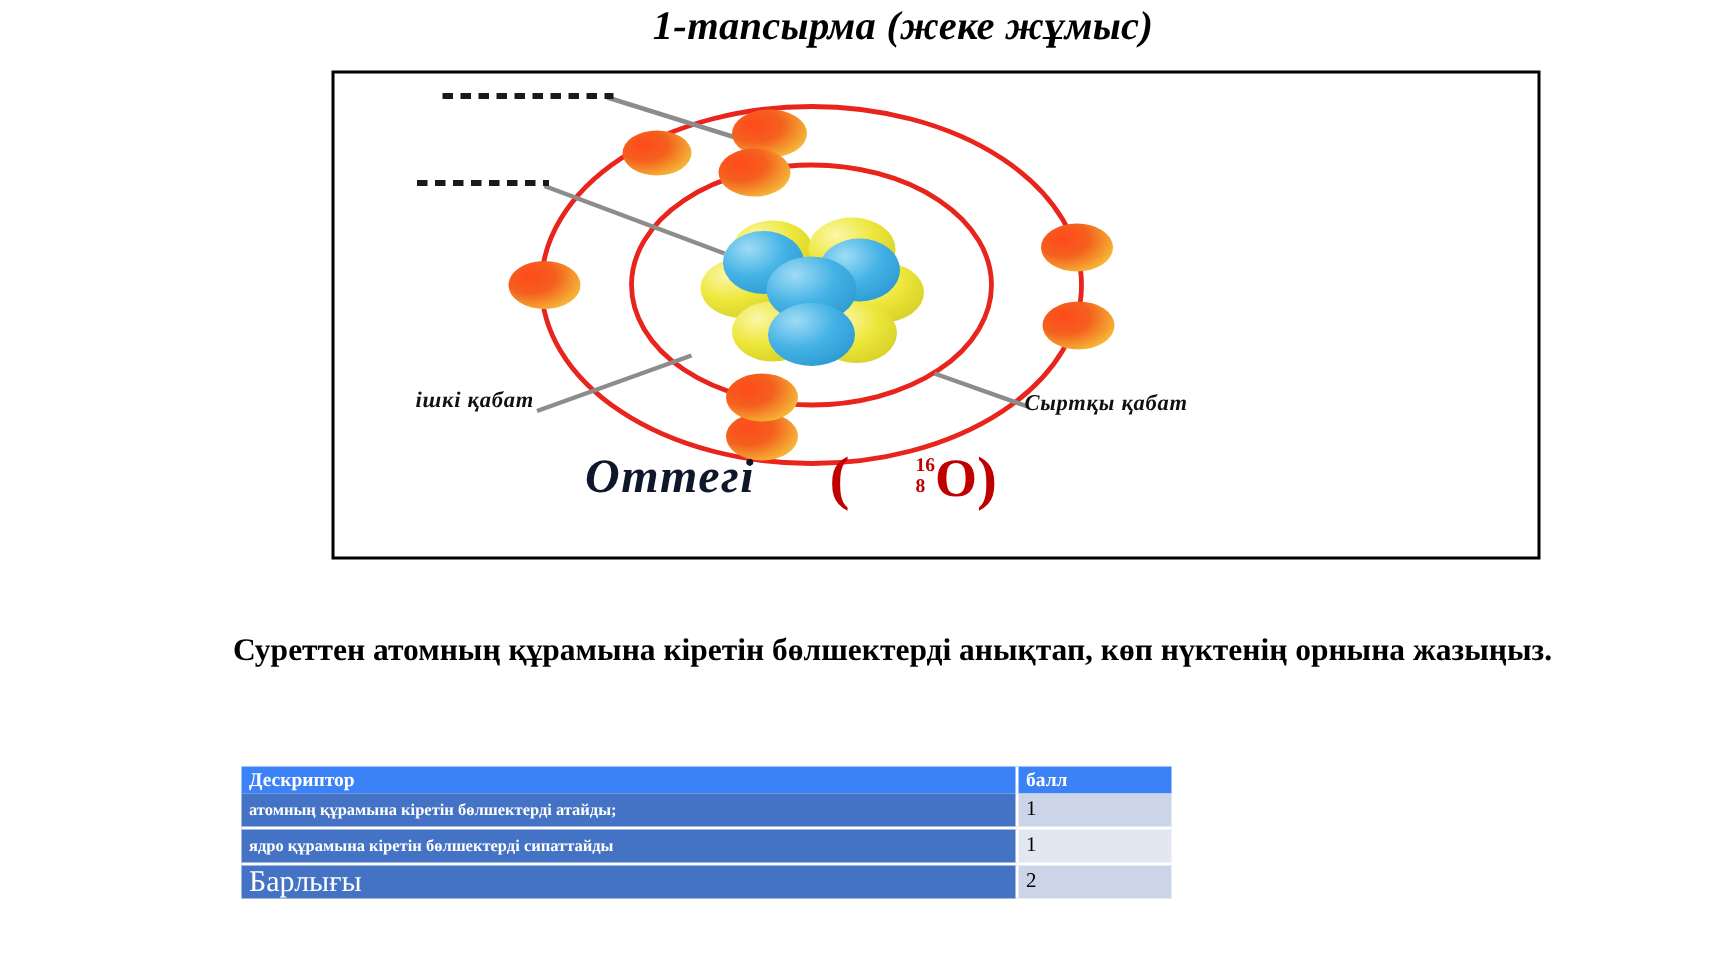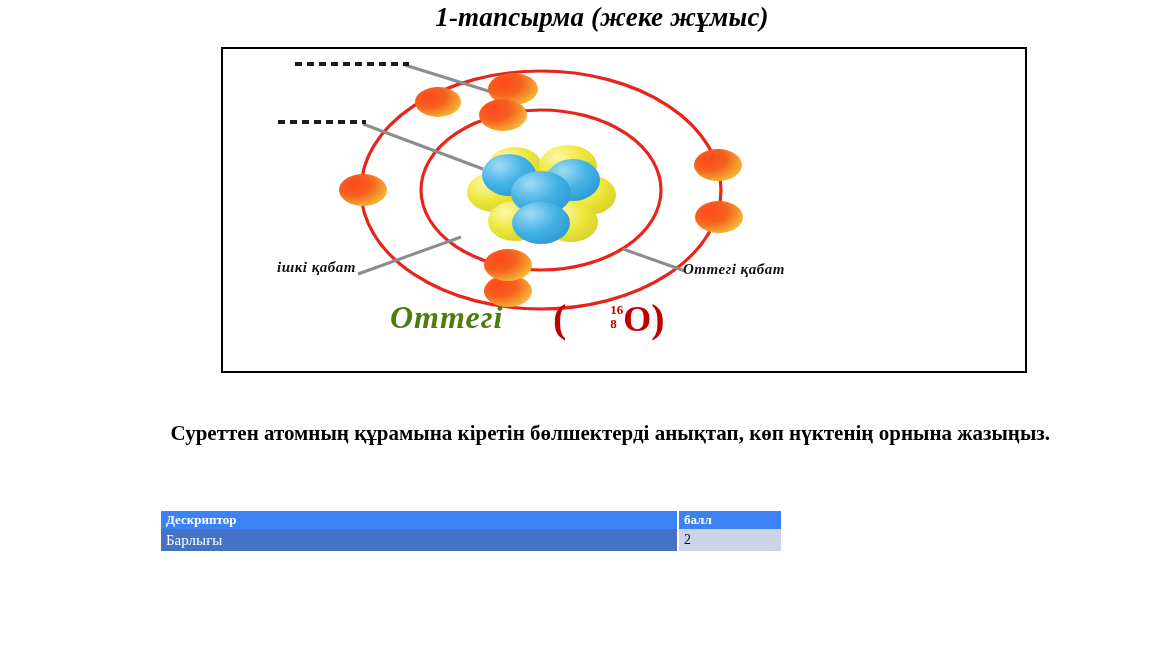--- a/index.html
+++ b/index.html
@@ -73,21 +73,21 @@
   .label-outer  { left: 460px; top: 212px; }
 
   .element-name {
     position: absolute;
     left: 167px;
     top: 250px;
     font-family: "Liberation Serif", serif;
     font-weight: bold;
     font-style: italic;
     font-size: 32px;
-    color: #4d7c0f;
+    color: #0f172a;
     letter-spacing: 1px;
     white-space: nowrap;
   }
   .iso-group {
     position: absolute;
     left: 330px;
     top: 246px;
     font-family: "Liberation Serif", serif;
     color: #C00000;
     font-weight: bold;
@@ -130,21 +130,21 @@
   .d2 { width: 100px; }
   .d3 { width: 104px; }
   .comma { color: #C00000; font-size: 15px; }
 
   
   .instruction {
     position: absolute;
     left: 140px;
     top: 419px;
     width: 910px;
-    text-align: right;
+    text-align: center;
     font-family: "Liberation Serif", serif;
     font-size: 21px;
     font-weight: bold;
     color: #000000;
     line-height: 1.4;
   }
 
   
   .descriptor-table {
     position: absolute;
@@ -181,21 +181,21 @@
   .descriptor-table tbody td.desc-cell {
     background: #4472C4;
     color: #ffffff;
     font-size: 11px;
     font-weight: bold;
     border-bottom: 2px solid #ffffff;
     height: 22px;
     line-height: 20px;
   }
   .descriptor-table tbody tr.total-row td.desc-cell {
-    font-size: 15px;
+    font-size: 20px;
     font-weight: normal;
     border-bottom: none;
   }
 
   .descriptor-table tbody td.ball-cell {
     color: #000000;
     font-size: 14px;
     text-align: left;
     border-left: 2px solid #ffffff;
     border-bottom: 2px solid #ffffff;
@@ -271,21 +271,21 @@
         <ellipse cx="280" cy="66" rx="24" ry="16" fill="url(#eGrad)"></ellipse>
         <ellipse cx="285" cy="216" rx="24" ry="16" fill="url(#eGrad)"></ellipse>
       </g>
 
       <line x1="72" y1="15" x2="186" y2="15" stroke="#1a1a1a" stroke-width="4" stroke-dasharray="7 5"></line>
       <line x1="55" y1="73" x2="143" y2="73" stroke="#1a1a1a" stroke-width="4" stroke-dasharray="7 5"></line>
     </svg>
 
     <div class="fig-label label-inner">ішкі қабат</div>
 
-    <div class="fig-label label-outer">Оттегі қабат</div>
+    <div class="fig-label label-outer">Сыртқы қабат</div>
 
     <div class="element-name">Оттегі</div>
 
     <div class="iso-group">
       <span class="iso-paren">(</span><span class="iso-stack">
         <span>16</span><br>
         <span>8</span>
       </span><span class="iso-sym">O</span><span class="iso-paren">)</span>
     </div>
 
@@ -300,18 +300,26 @@
     <col class="c-desc">
     <col class="c-ball">
   </colgroup>
   <thead>
     <tr>
       <th>Дескриптор</th>
       <th class="ball-head">балл</th>
     </tr>
   </thead>
   <tbody>
+    <tr>
+      <td class="desc-cell"> атомның құрамына кіретін бөлшектерді атайды;</td>
+      <td class="ball-cell">1</td>
+    </tr>
+    <tr>
+      <td class="desc-cell">ядро құрамына кіретін бөлшектерді сипаттайды</td>
+      <td class="ball-cell">1</td>
+    </tr>
     <tr class="total-row">
       <td class="desc-cell">Барлығы</td>
       <td class="ball-cell">2</td>
     </tr>
   </tbody>
 </table>
 
 </body></html>

